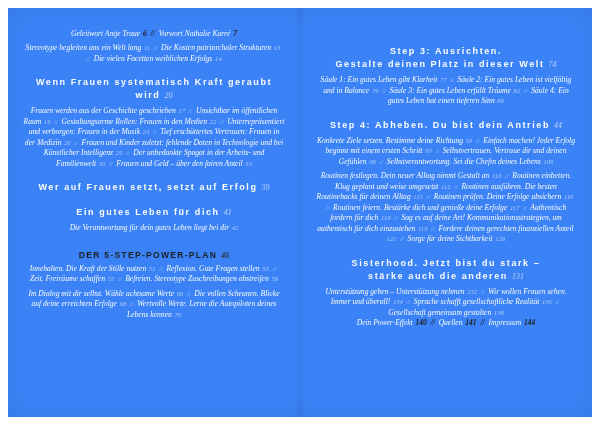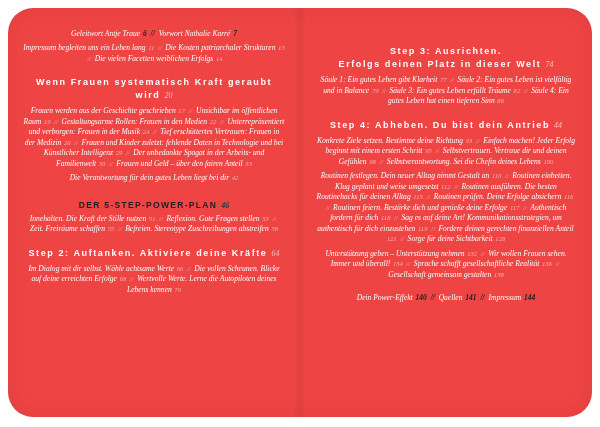--- a/index.html
+++ b/index.html
@@ -5,24 +5,23 @@
   html, body {
     margin: 0; padding: 0;
     width: 600px; height: 427px;
     background: #ffffff;
     overflow: hidden;
     font-family: "Liberation Serif", serif;
   }
   .spread {
     position: absolute;
     left: 8px; top: 8px; right: 8px; bottom: 10px;
-    background: #ef4444;
+    background: #3b82f6;
     box-shadow: inset 0 0 22px rgba(0,0,0,0.07);
     display: flex;
-    border-radius: 25px;
   }
   .spread::after {
     content: "";
     position: absolute; left: 50%; top: 0; bottom: 0;
     width: 14px; margin-left: -7px;
     background: linear-gradient(to right, rgba(255,255,255,0) 0%, rgba(0,0,0,0.05) 50%, rgba(255,255,255,0) 100%);
     pointer-events: none;
   }
   .page {
     width: 50%;
@@ -87,21 +86,21 @@
   .runline .rpage {
     font-weight: bold;
     color: #1e2020;
     margin-left: 1px;
   }
   .runline .rsep {
     color: #1e2020;
     font-weight: bold;
     padding: 0 2px;
   }
-  .runline.footer { margin-top: 13px; }
+  .runline.footer { }
 
   
   .plan {
     margin-top: 16px;
     font-family: "Liberation Sans", sans-serif;
     font-weight: bold;
     font-size: 8.5px;
     letter-spacing: 1.3px;
     color: #1e2020;
   }
@@ -115,34 +114,36 @@
     margin-left: 2px;
   }
 </style>
 </head>
 <body>
 
 <div class="spread">
   <div class="page left">
     <div class="page-inner">
         <div class="block runline"><span class="rtext">Geleitwort Antje Traue</span><span class="rpage"> 6</span><span class="rsep"> // </span><span class="rtext">Vorwort Nathalie Karré</span><span class="rpage"> 7</span></div>
-        <p class="block entries"><span class="etext">Impressum begleiten uns ein Leben lang</span><span class="epage"> 11</span><span class="esep"> // </span><span class="etext">Die Kosten patriarchaler Strukturen</span><span class="epage"> 13</span><span class="esep"> // </span><span class="etext">Die vielen Facetten weiblichen Erfolgs</span><span class="epage"> 14</span></p>
+        <p class="block entries"><span class="etext">Stereotype begleiten uns ein Welt lang</span><span class="epage"> 11</span><span class="esep"> // </span><span class="etext">Die Kosten patriarchaler Strukturen</span><span class="epage"> 13</span><span class="esep"> // </span><span class="etext">Die vielen Facetten weiblichen Erfolgs</span><span class="epage"> 14</span></p>
         <div class="block heading"><span class="hline">Wenn Frauen systematisch Kraft geraubt wird</span><span class="pnum"> 20</span></div>
         <p class="block entries"><span class="etext">Frauen werden aus der Geschichte geschrieben</span><span class="epage"> 17</span><span class="esep"> // </span><span class="etext">Unsichtbar im öffentlichen Raum</span><span class="epage"> 19</span><span class="esep"> // </span><span class="etext">Gestaltungsarme Rollen: Frauen in den Medien</span><span class="epage"> 22</span><span class="esep"> // </span><span class="etext">Unterrepräsentiert und verborgen: Frauen in der Musik</span><span class="epage"> 24</span><span class="esep"> // </span><span class="etext">Tief erschüttertes Vertrauen: Frauen in der Medizin</span><span class="epage"> 26</span><span class="esep"> // </span><span class="etext">Frauen und Kinder zuletzt: fehlende Daten in Technologie und bei Künstlicher Intelligenz</span><span class="epage"> 29</span><span class="esep"> // </span><span class="etext">Der unbedankte Spagat in der Arbeits- und Familienwelt</span><span class="epage"> 30</span><span class="esep"> // </span><span class="etext">Frauen und Geld – über den fairen Anteil</span><span class="epage"> 33</span></p>
+        <div class="block heading"><span class="hline">Wer auf Frauen setzt, setzt auf Erfolg</span><span class="pnum"> 39</span></div>
+        <div class="block heading"><span class="hline">Ein gutes Leben für dich</span><span class="pnum"> 41</span></div>
         <p class="block entries"><span class="etext">Die Verantwortung für dein gutes Leben liegt bei dir</span><span class="epage"> 42</span></p>
         <div class="block plan"><span class="plan-text">DER 5-STEP-POWER-PLAN</span><span class="plan-num"> 46</span></div>
         <p class="block entries"><span class="etext">Innehalten. Die Kraft der Stille nutzen</span><span class="epage"> 51</span><span class="esep"> // </span><span class="etext">Reflexion. Gute Fragen stellen</span><span class="epage"> 53</span><span class="esep"> // </span><span class="etext">Zeit. Freiräume schaffen</span><span class="epage"> 55</span><span class="esep"> // </span><span class="etext">Befreien. Stereotype Zuschreibungen abstreifen</span><span class="epage"> 58</span></p>
-        <div class="block heading"><span class="hline">Step 2: Auftanken. Aktiviere deine Kräfte</span><span class="pnum"> 64</span></div>
         <p class="block entries"><span class="etext">Im Dialog mit dir selbst. Wähle achtsame Werte</span><span class="epage"> 66</span><span class="esep"> // </span><span class="etext">Die vollen Scheunen. Blicke auf deine erreichten Erfolge</span><span class="epage"> 68</span><span class="esep"> // </span><span class="etext">Wertvolle Werte. Lerne die Autopiloten deines Lebens kennen</span><span class="epage"> 70</span></p>
       </div>
   </div>
   <div class="page right">
     <div class="page-inner">
-        <div class="block heading"><span class="hline">Step 3: Ausrichten.</span><br><span class="hline">Erfolgs deinen Platz in dieser Welt</span><span class="pnum"> 74</span></div>
+        <div class="block heading"><span class="hline">Step 3: Ausrichten.</span><br><span class="hline">Gestalte deinen Platz in dieser Welt</span><span class="pnum"> 74</span></div>
         <p class="block entries"><span class="etext">Säule 1: Ein gutes Leben gibt Klarheit</span><span class="epage"> 77</span><span class="esep"> // </span><span class="etext">Säule 2: Ein gutes Leben ist vielfältig und in Balance</span><span class="epage"> 79</span><span class="esep"> // </span><span class="etext">Säule 3: Ein gutes Leben erfüllt Träume</span><span class="epage"> 82</span><span class="esep"> // </span><span class="etext">Säule 4: Ein gutes Leben hat einen tieferen Sinn</span><span class="epage"> 86</span></p>
         <div class="block heading"><span class="hline">Step 4: Abheben. Du bist dein Antrieb</span><span class="pnum"> 44</span></div>
         <p class="block entries"><span class="etext">Konkrete Ziele setzen. Bestimme deine Richtung</span><span class="epage"> 93</span><span class="esep"> // </span><span class="etext">Einfach machen! Jeder Erfolg beginnt mit einem ersten Schritt</span><span class="epage"> 95</span><span class="esep"> // </span><span class="etext">Selbstvertrauen. Vertraue dir und deinen Gefühlen</span><span class="epage"> 98</span><span class="esep"> // </span><span class="etext">Selbstverantwortung. Sei die Chefin deines Lebens</span><span class="epage"> 100</span></p>
         <p class="block entries"><span class="etext">Routinen festlegen. Dein neuer Alltag nimmt Gestalt an</span><span class="epage"> 110</span><span class="esep"> // </span><span class="etext">Routinen einbetten. Klug geplant und weise umgesetzt</span><span class="epage"> 112</span><span class="esep"> // </span><span class="etext">Routinen ausführen. Die besten Routinehacks für deinen Alltag</span><span class="epage"> 115</span><span class="esep"> // </span><span class="etext">Routinen prüfen. Deine Erfolge absichern</span><span class="epage"> 116</span><span class="esep"> // </span><span class="etext">Routinen feiern. Bestärke dich und genieße deine Erfolge</span><span class="epage"> 117</span><span class="esep"> // </span><span class="etext">Authentisch fordern für dich</span><span class="epage"> 118</span><span class="esep"> // </span><span class="etext">Sag es auf deine Art! Kommunikationsstrategien, um authentisch für dich einzustehen</span><span class="epage"> 119</span><span class="esep"> // </span><span class="etext">Fordere deinen gerechten finanziellen Anteil</span><span class="epage"> 121</span><span class="esep"> // </span><span class="etext">Sorge für deine Sichtbarkeit</span><span class="epage"> 128</span></p>
+        <div class="block heading"><span class="hline">Sisterhood. Jetzt bist du stark –</span><br><span class="hline">stärke auch die anderen</span><span class="pnum"> 131</span></div>
         <p class="block entries"><span class="etext">Unterstützung geben – Unterstützung nehmen</span><span class="epage"> 132</span><span class="esep"> // </span><span class="etext">Wir wollen Frauen sehen. Immer und überall!</span><span class="epage"> 134</span><span class="esep"> // </span><span class="etext">Sprache schafft gesellschaftliche Realität</span><span class="epage"> 136</span><span class="esep"> // </span><span class="etext">Gesellschaft gemeinsam gestalten</span><span class="epage"> 138</span></p>
         <div class="block runline footer"><span class="rtext">Dein Power-Effekt</span><span class="rpage"> 140</span><span class="rsep"> // </span><span class="rtext">Quellen</span><span class="rpage"> 141</span><span class="rsep"> // </span><span class="rtext">Impressum</span><span class="rpage"> 144</span></div>
       </div>
   </div>
 </div>
 
 </body></html>

